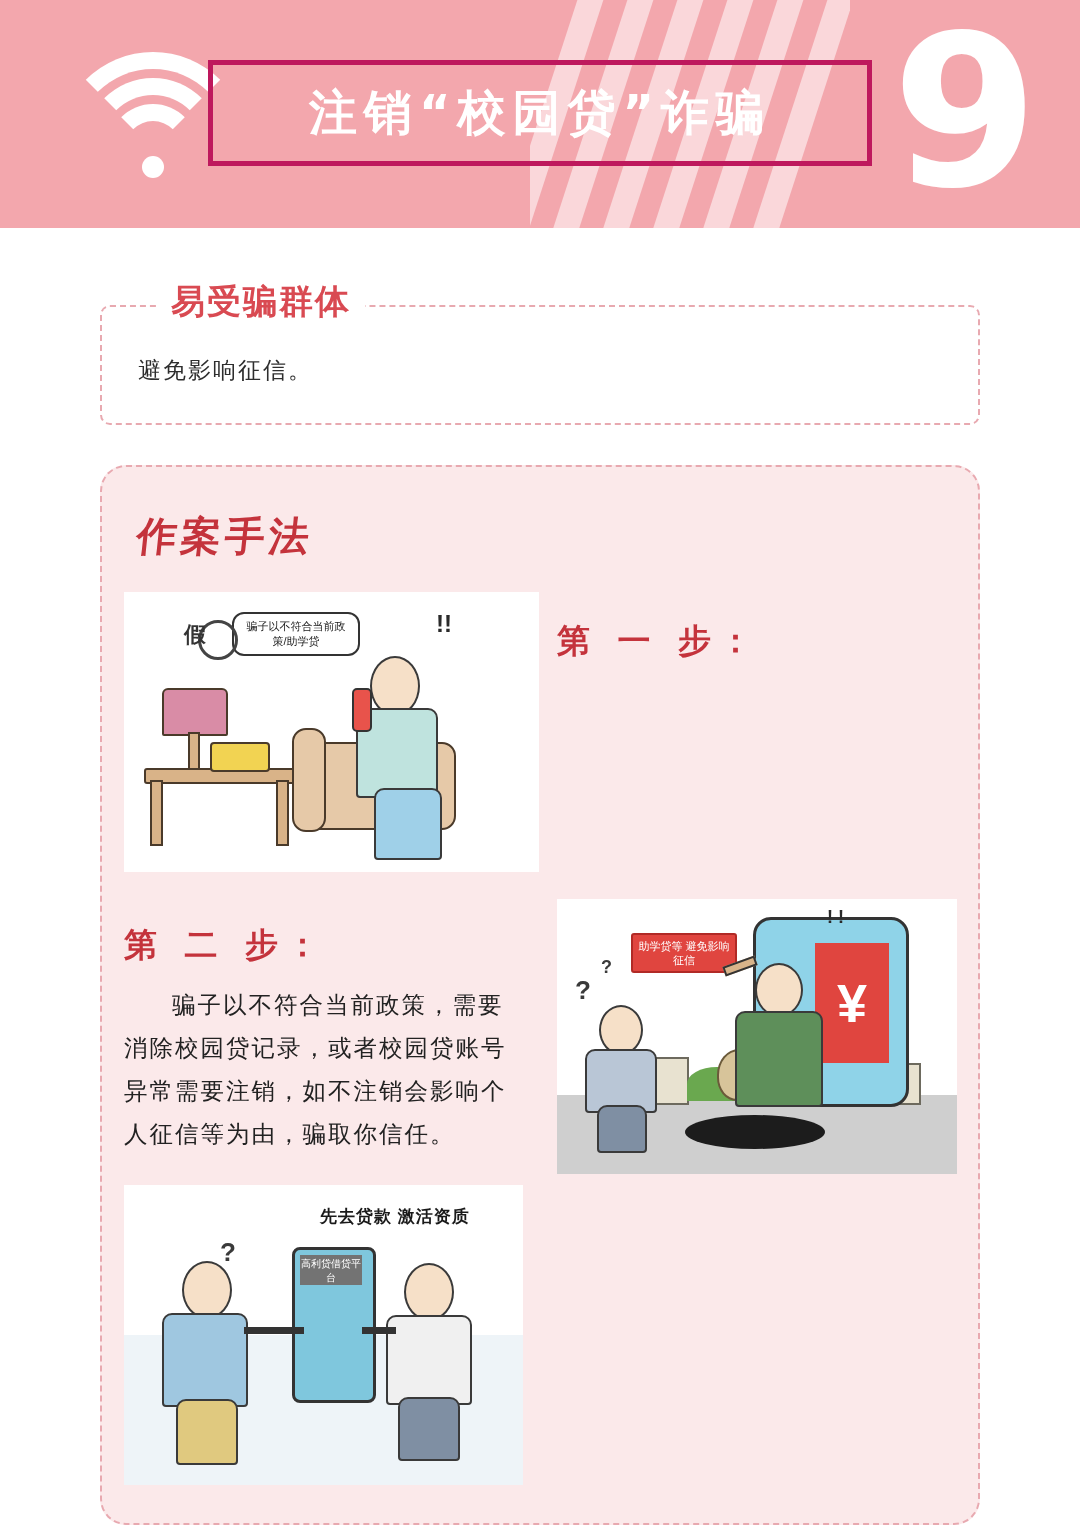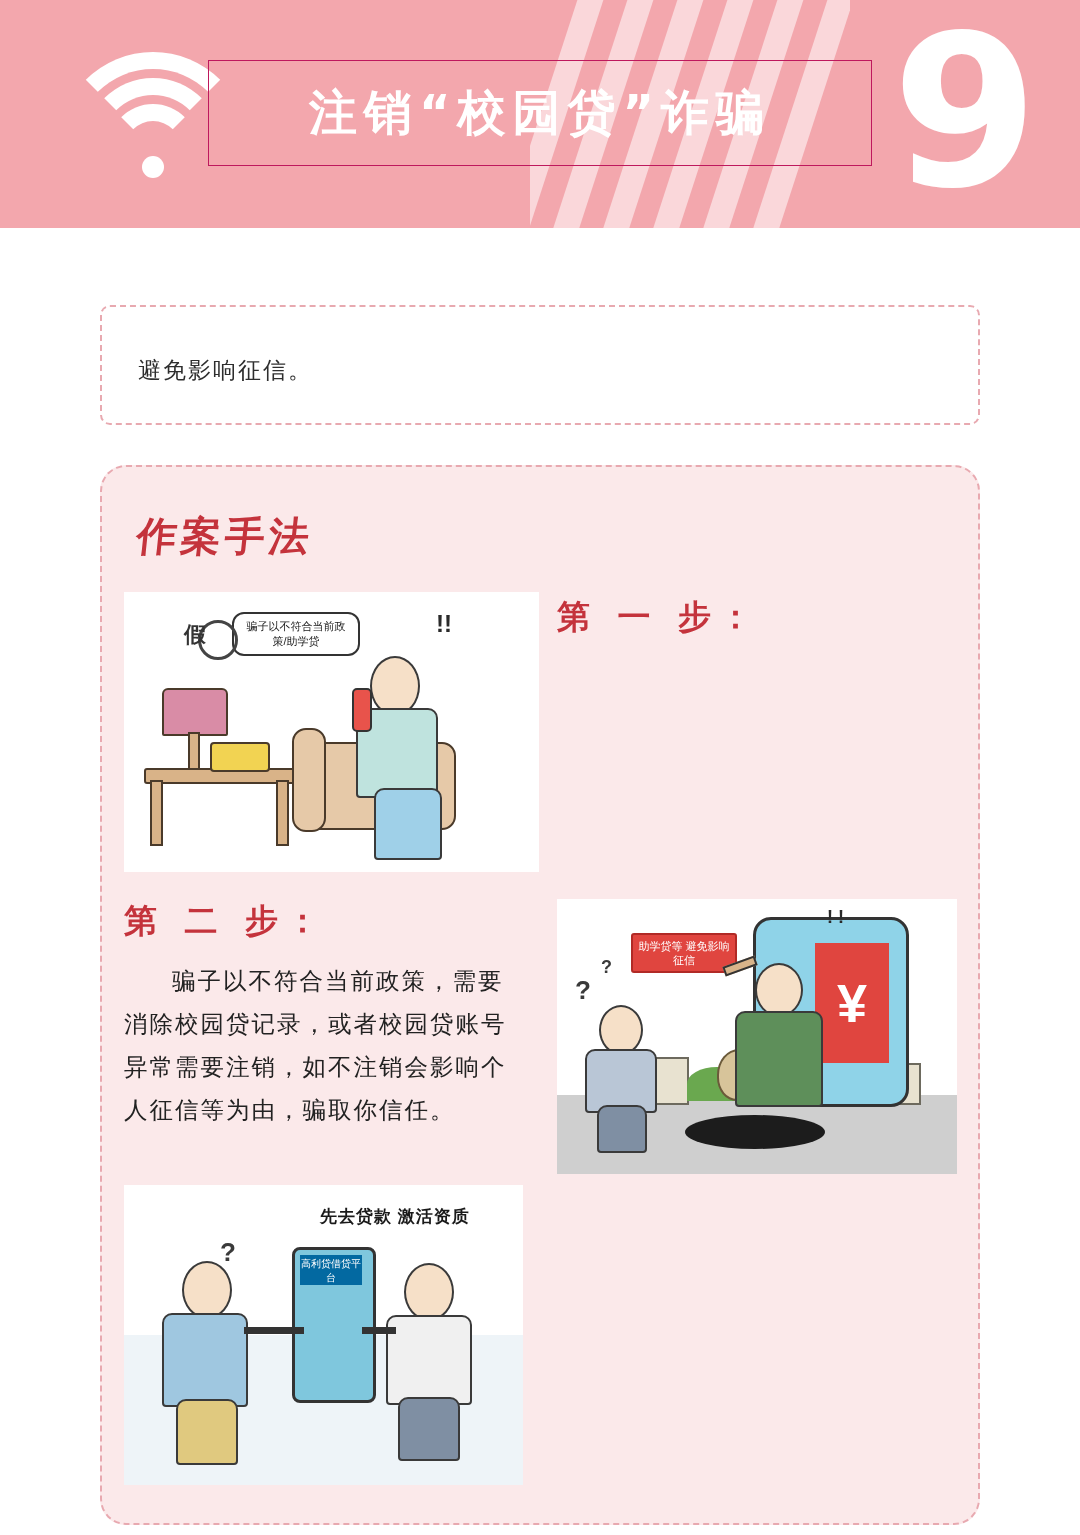--- a/index.html
+++ b/index.html
@@ -67,21 +67,21 @@
     margin-left: -11px;
     background: #ffffff;
     border-radius: 50%;
   }
   .title-box {
     position: absolute;
     left: 208px;
     top: 60px;
     width: 664px;
     height: 106px;
-    border: 1px solid #be185d;
+    border: 5px solid #be185d;
     box-sizing: border-box;
     display: flex;
     align-items: center;
     justify-content: center;
   }
   .title-text {
     color: #ffffff;
     font-size: 48px;
     font-weight: bold;
     letter-spacing: 7px;
@@ -155,20 +155,21 @@
     transform: skewX(-6deg);
   }
 
   .step-row { position: absolute; }
   .step-title {
     font-size: 33px;
     font-weight: bold;
     color: #c4333c;
     letter-spacing: 8px;
     font-family: "DejaVu Sans", "Liberation Sans", sans-serif;
+    margin-top: 24px;
   }
   .step-body {
     font-size: 23.5px;
     line-height: 43px;
     color: #222222;
     letter-spacing: 2px;
     text-indent: 48px;
     margin-top: 16px;
   }
 
@@ -328,20 +329,21 @@
   </div>
 
   <div class="title-box">
     <span class="title-text">注销“校园贷”诈骗</span>
   </div>
 
   <div class="big-number">9</div>
 </div>
 
 <div class="victims">
+  <div class="victims-heading">易受骗群体</div>
   <div class="victims-text">避免影响征信。</div>
 </div>
 
 <div class="methods">
   <div class="methods-heading">作案手法</div>
 
   <div class="illus" id="illus1">
 
     <div class="lamp-shade" style="left:38px; top:96px; width:62px; height:44px;"></div>
     <div class="table" style="left:64px; top:140px; width:8px; height:36px;"></div>
@@ -407,21 +409,21 @@
     <div class="qmark" style="left:18px; top:76px;">?</div>
     <div class="qmark" style="left:44px; top:58px; font-size:18px;">?</div>
     <div class="excl" style="left:270px; top:8px; font-size:18px;">! !</div>
   </div>
 
   <div class="illus" id="illus3">
     <div style="position:absolute;left:0;top:150px;width:415px;height:150px;background:#eef4f8;"></div>
     <div class="banner-text" style="left:196px; top:20px;">先去贷款 激活资质</div>
 
     <div class="kiosk" style="left:168px; top:62px; width:78px; height:150px;"></div>
-    <div style="position:absolute;left:176px;top:70px;width:62px;height:30px;background:#0369a1;color:#fff;font-size:10px;text-align:center;line-height:14px;padding-top:2px;box-sizing:border-box;">高利贷借贷平台</div>
+    <div style="position:absolute;left:176px;top:70px;width:62px;height:30px;background:#737373;color:#fff;font-size:10px;text-align:center;line-height:14px;padding-top:2px;box-sizing:border-box;">高利贷借贷平台</div>
 
     <div class="person-head" style="left:58px; top:76px; width:46px; height:54px;"></div>
     <div class="person-body" style="left:38px; top:128px; width:82px; height:90px; background:#9fc7e0;"></div>
     <div class="person-body" style="left:52px; top:214px; width:58px; height:62px; background:#e0c97f;"></div>
     <div class="qmark" style="left:96px; top:52px;">?</div>
 
     <div class="person-head" style="left:280px; top:78px; width:46px; height:54px;"></div>
     <div class="person-body" style="left:262px; top:130px; width:82px; height:86px; background:#f0f0f0;"></div>
     <div class="person-body" style="left:274px; top:212px; width:58px; height:60px; background:#7f8fa3;"></div>
 

